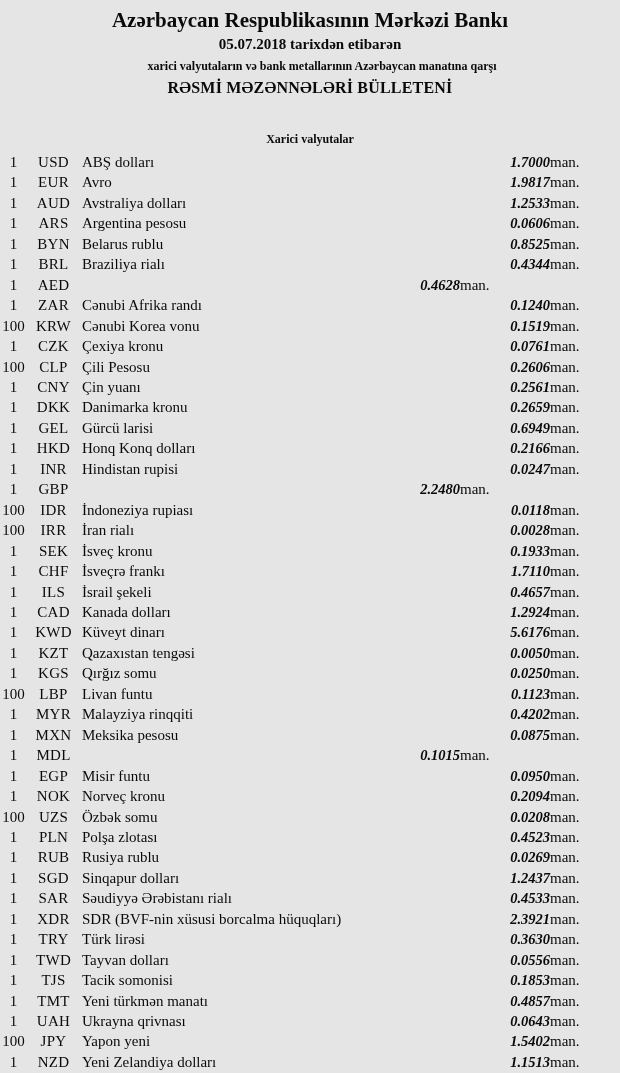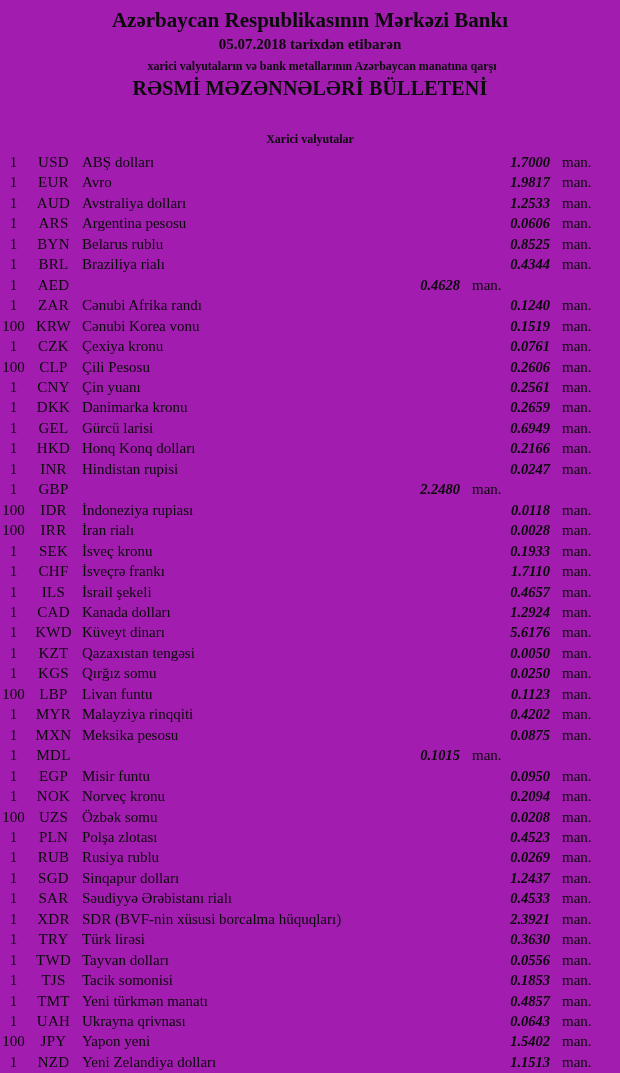--- a/index.html
+++ b/index.html
@@ -5,41 +5,41 @@
   * { margin: 0; padding: 0; box-sizing: border-box; }
   html, body { background: #ffffff; }
   body {
     width: 620px;
     height: 1073px;
     overflow: hidden;
     color: #0a0a0a;
     font-family: "Liberation Serif", "DejaVu Serif", serif;
     -webkit-font-smoothing: antialiased;
   }
-  .page { width: 620px; height: 1073px; background: #a21caf; font-family: Liberation Serif, serif; }
+  .page { width: 620px; height: 1073px; background: #e5e5e5; font-family: Liberation Serif, serif; }
 
   .doc-header { text-align: center; padding-top: 7px; }
   .bank-title {
     font-size: 21px;
     font-weight: bold;
     line-height: 26px;
   }
   .date-line {
     font-size: 15px;
     font-weight: bold;
     line-height: 22px;
   }
   .scope-line {
     font-size: 12px;
     font-weight: bold;
     line-height: 22px;
     margin-left: 24px;
   }
   .bulletin-title {
-    font-size: 20px;
+    font-size: 16px;
     font-weight: bold;
     line-height: 22px;
     letter-spacing: 0.2px;
   }
   .section-title {
     text-align: center;
     font-size: 12px;
     font-weight: bold;
     line-height: 17px;
     margin-top: 32px;
@@ -59,21 +59,21 @@
   }
   .qty  { text-align: center; }
   .code { text-align: center; letter-spacing: 0.3px; }
   .name { padding-left: 2px; overflow: hidden; }
   .rate {
     text-align: right;
     font-weight: bold;
     font-style: italic;
     font-size: 14.5px;
   }
-  .unit { padding-left: 12px; }
+  .unit { }
 </style>
 </head>
 <body>
 
 <div class="page">
 
   <div class="doc-header">
     <div class="bank-title">Azərbaycan Respublikasının Mərkəzi Bankı</div>
     <div class="date-line">05.07.2018 tarixdən etibarən</div>
     <div class="scope-line">xarici valyutaların və bank metallarının Azərbaycan manatına qarşı</div>

